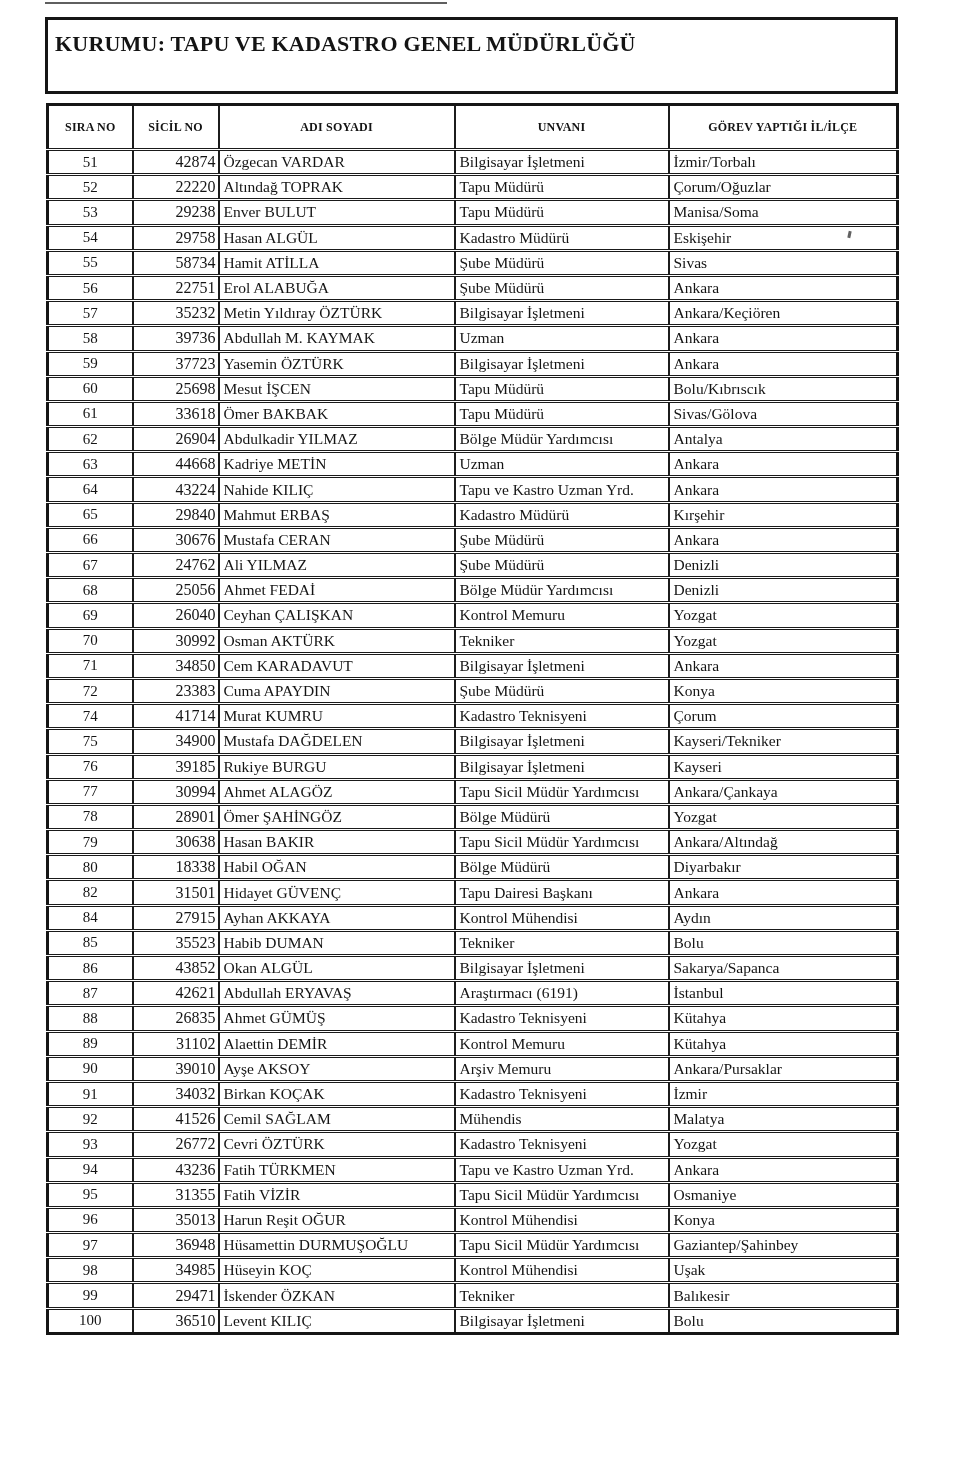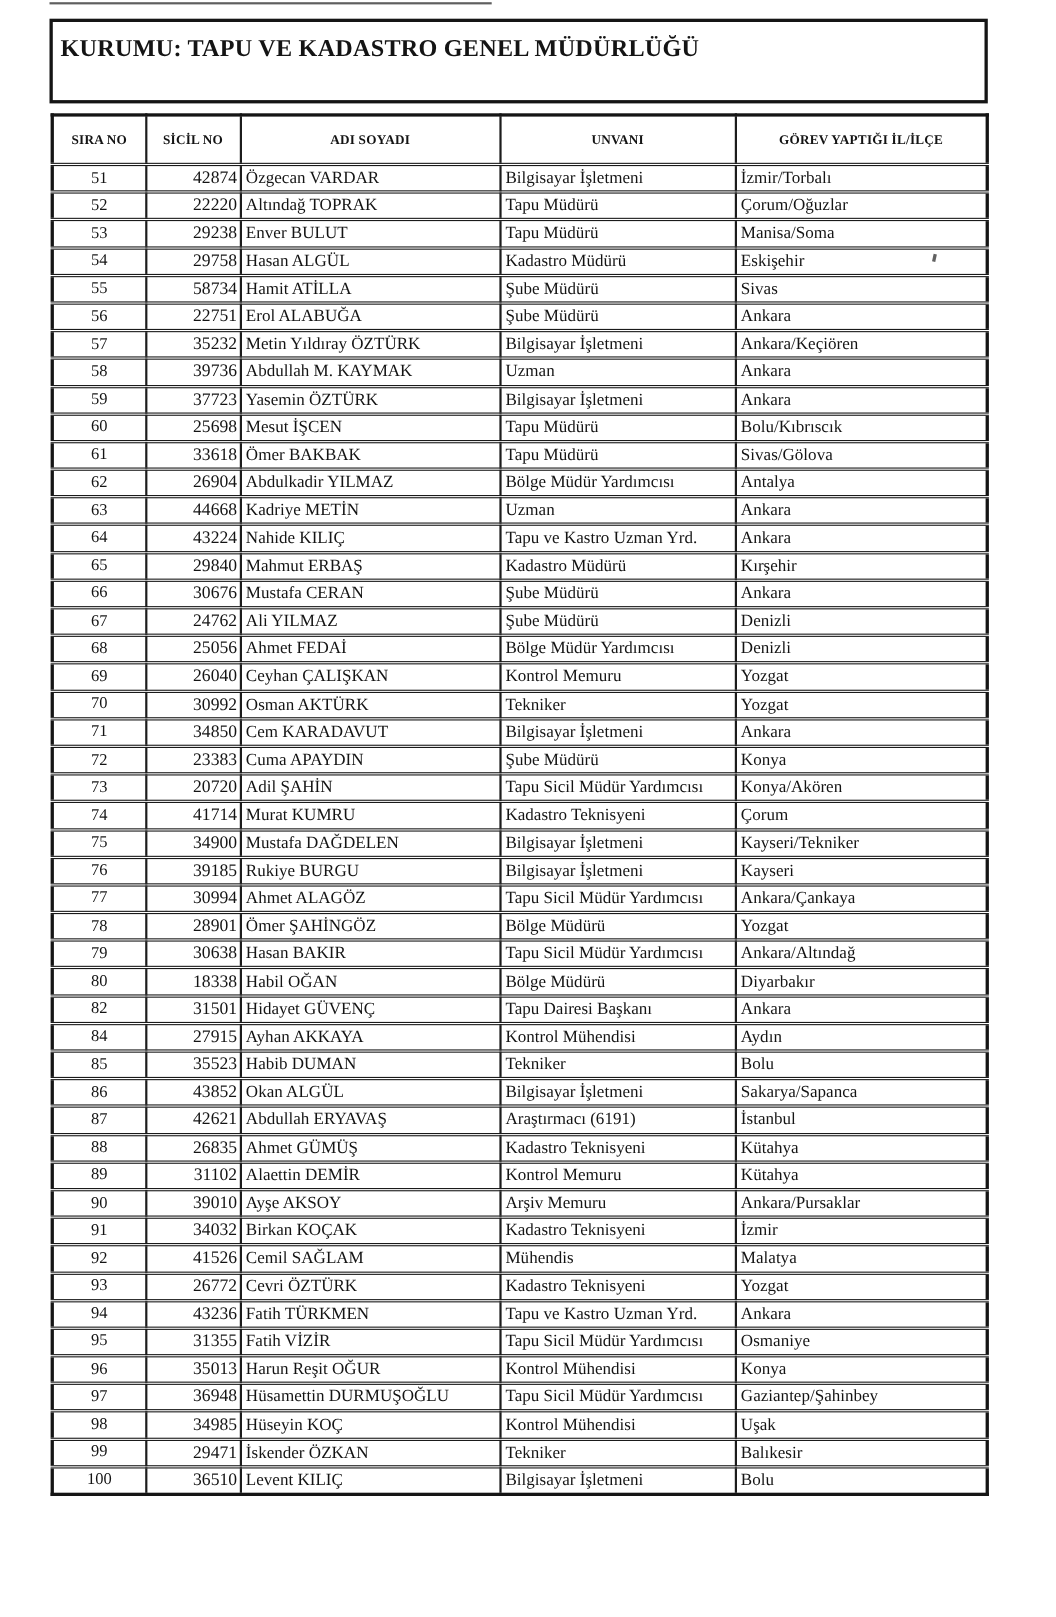--- a/index.html
+++ b/index.html
@@ -293,27 +293,20 @@
           <td class="cell-il">Ankara</td>
         </tr>
         <tr>
           <td class="cell-sira">72</td>
           <td class="cell-sicil">23383</td>
           <td class="cell-ad">Cuma APAYDIN</td>
           <td class="cell-unvan">Şube Müdürü</td>
           <td class="cell-il">Konya</td>
         </tr>
         <tr>
-          <td class="cell-sira">73</td>
-          <td class="cell-sicil">20720</td>
-          <td class="cell-ad">Adil ŞAHİN</td>
-          <td class="cell-unvan">Tapu Sicil Müdür Yardımcısı</td>
-          <td class="cell-il">Konya/Akören</td>
-        </tr>
-        <tr>
           <td class="cell-sira">74</td>
           <td class="cell-sicil">41714</td>
           <td class="cell-ad">Murat KUMRU</td>
           <td class="cell-unvan">Kadastro Teknisyeni</td>
           <td class="cell-il">Çorum</td>
         </tr>
         <tr>
           <td class="cell-sira">75</td>
           <td class="cell-sicil">34900</td>
           <td class="cell-ad">Mustafa DAĞDELEN</td>

